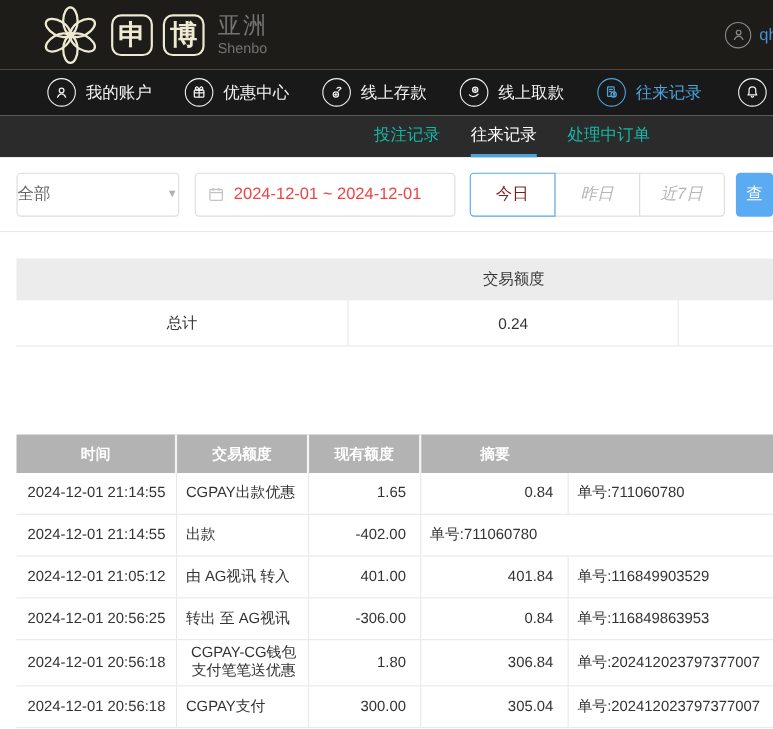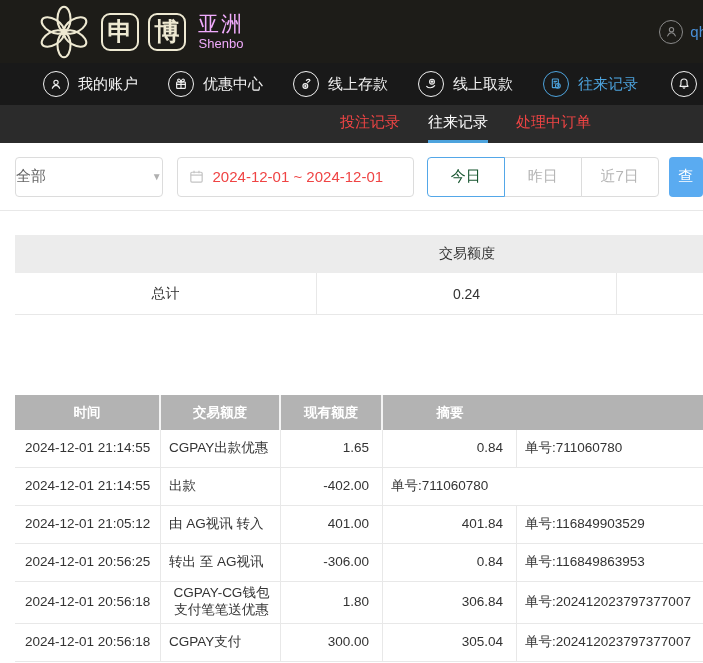--- a/index.html
+++ b/index.html
@@ -5,60 +5,60 @@
   * { margin:0; padding:0; box-sizing:border-box; }
   html,body { width:703px; height:663px; overflow:hidden; background:#fff;
               font-family:"Liberation Sans","DejaVu Sans",sans-serif; }
 
   
   .top-header { height:63px; background:#1d1c18; display:flex; align-items:center; padding-left:36px; }
   .logo { display:flex; align-items:center; gap:9px; }
   .flower-wrap svg { width:56px; height:56px; display:block; }
   .boxed-char { width:38px; height:38px; border:2px solid #eee9d2; border-radius:9px; color:#eee9d2;
                 font-size:25px; font-weight:bold; display:flex; align-items:center; justify-content:center; }
-  .brand-text { color:#f0abfc; line-height:1.05; margin-left:3px;text-align:center; }
+  .brand-text { color:#737373; line-height:1.05; margin-left:3px; }
   .brand-region { font-size:21px; letter-spacing:2px; }
   .brand-sub { font-size:13px; margin-top:2px; }
   .user-area { margin-left:auto; display:flex; align-items:center; gap:7px; margin-right:-4px; }
   .user-circle { width:24px; height:24px; border:1.5px solid #8a8a8a; border-radius:50%;
                  color:#8a8a8a; display:flex; align-items:center; justify-content:center; }
   .user-circle svg { width:15px; height:15px; }
   .username { color:#4a90d9; font-size:15px; white-space:nowrap; }
 
   
   .main-nav { height:42px; background:#191919; display:flex; align-items:center; padding-left:43px; gap:30px; }
   .nav-item { display:flex; align-items:center; gap:9px; color:#f2f2f2; font-size:15px; cursor:pointer; white-space:nowrap; }
   .nav-item.active { color:#4da3dd; }
   .nav-icon { width:26px; height:26px; border:1.5px solid currentColor; border-radius:50%;
               display:flex; align-items:center; justify-content:center; flex:0 0 auto; }
   .nav-icon svg { width:16px; height:16px; stroke:currentColor; fill:none; stroke-width:1.7; stroke-linecap:round; stroke-linejoin:round; }
   .bell-wrap { margin-left:auto; margin-right:6px; color:#f2f2f2; cursor:pointer; }
 
   
   .sub-tabs { height:38px; background:#2b2b2b; display:flex; align-items:stretch; gap:28px; padding-left:340px; }
-  .sub-tab { display:flex; align-items:center; color:#ef4444; font-size:15px; cursor:pointer;
+  .sub-tab { display:flex; align-items:center; color:#14b8a6; font-size:15px; cursor:pointer;
              border-bottom:3px solid transparent; white-space:nowrap; }
   .sub-tab.active { color:#fff; border-bottom-color:#4da3dd; }
 
   
   .filter-bar { height:68px; border-bottom:1px solid #e8e8e8; background:#fff;
                 display:flex; align-items:center; padding-left:15px; gap:14px; }
   .select-box { width:163px; height:40px; border:1px solid #dcdcdc; border-radius:4px; cursor:pointer;
                 display:flex; align-items:center; padding:0 0; color:#666; font-size:15px; }
   .caret { margin-left:auto; color:#b0b0b0; font-size:10px; }
   .date-box { width:260px; height:40px; border:1px solid #dcdcdc; border-radius:4px; cursor:pointer;
               display:flex; align-items:center; gap:8px; padding:0 10px; color:#ef4444; font-size:15px; white-space:nowrap; }
   .date-box svg { width:17px; height:17px; flex:0 0 auto; }
   .btn-group { display:flex; height:40px; margin-left:-1px; }
   .quick-btn { width:78px; border:1px solid #dcdcdc; background:#fff; color:#b5b5b5; font-size:15px; cursor:pointer;
                display:flex; align-items:center; justify-content:center; }
-  .quick-btn + .quick-btn { margin-left:-1px; }
+  .quick-btn + .quick-btn { margin-left:-1px;font-style:italic; }
   .quick-btn:first-child { border-radius:4px 0 0 4px; }
   .quick-btn:last-child  { border-radius:0 4px 4px 0;text-align:center; }
-  .quick-btn.active { border-color:#53a7e8; color:#14532d; position:relative; z-index:1; }
+  .quick-btn.active { border-color:#53a7e8; color:#7f1d1d; position:relative; z-index:1; }
   .search-btn { width:38px; height:40px; margin-left:-4px; background:#5aabf1; color:#fff; border:none;
                 border-radius:4px; font-size:15px; cursor:pointer;
                 display:flex; align-items:center; justify-content:center; }
 
   
   .summary-section { margin:24px 0 0 15px; width:745px; font-size:14px; color:#333; }
   .summary-header { height:38px; background:#ececec; display:grid; grid-template-columns:302px 300px 1fr; align-items:center; }
   .summary-header > div { text-align:center; }
   .summary-row { display:grid; grid-template-columns:302px 300px 1fr; height:42px; border-bottom:1px solid #e8e8e8; }
   .summary-row > div { display:flex; align-items:center; justify-content:center; }

